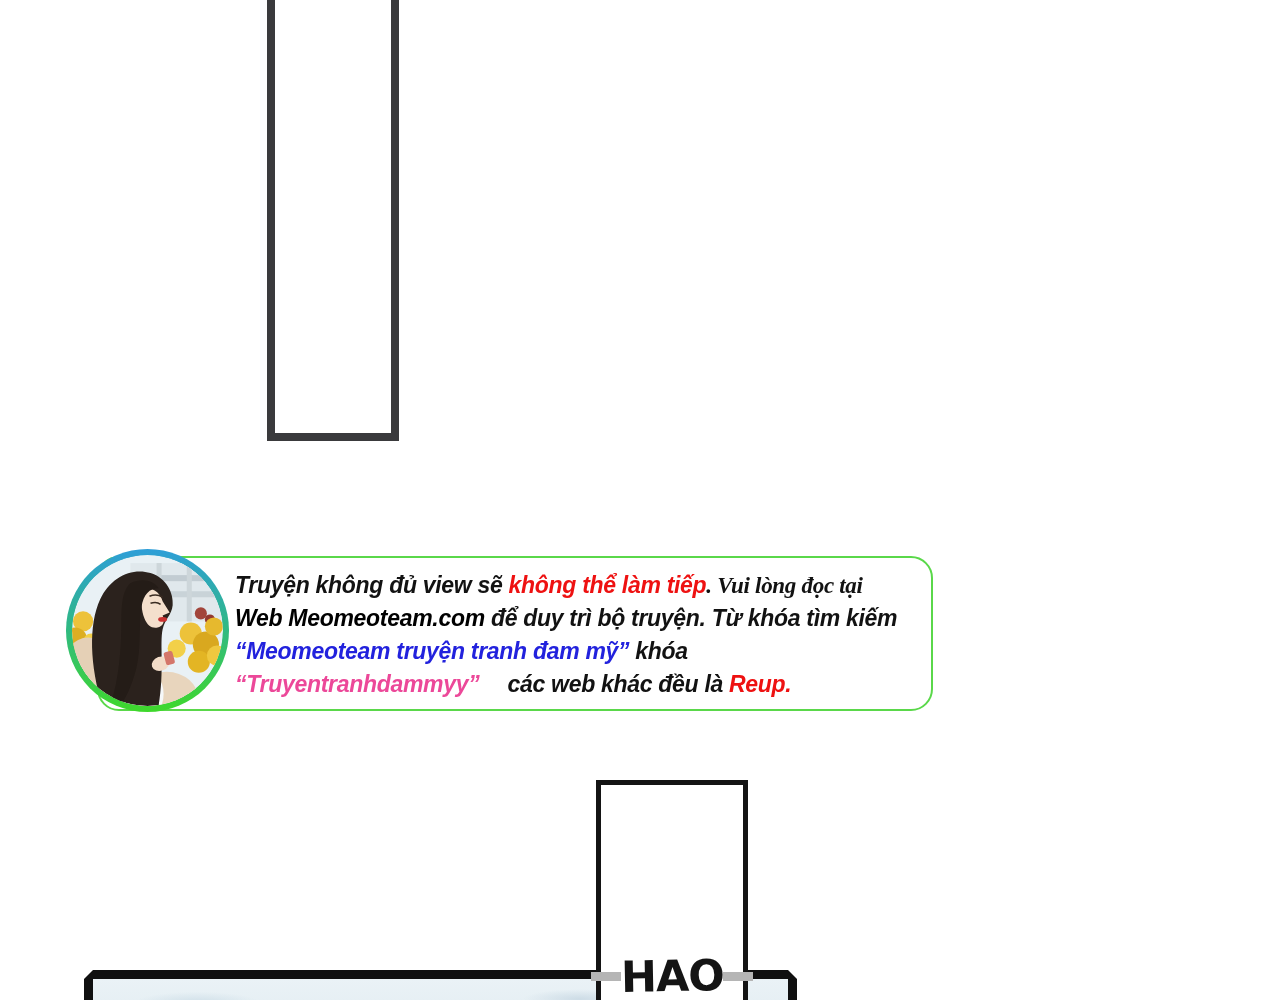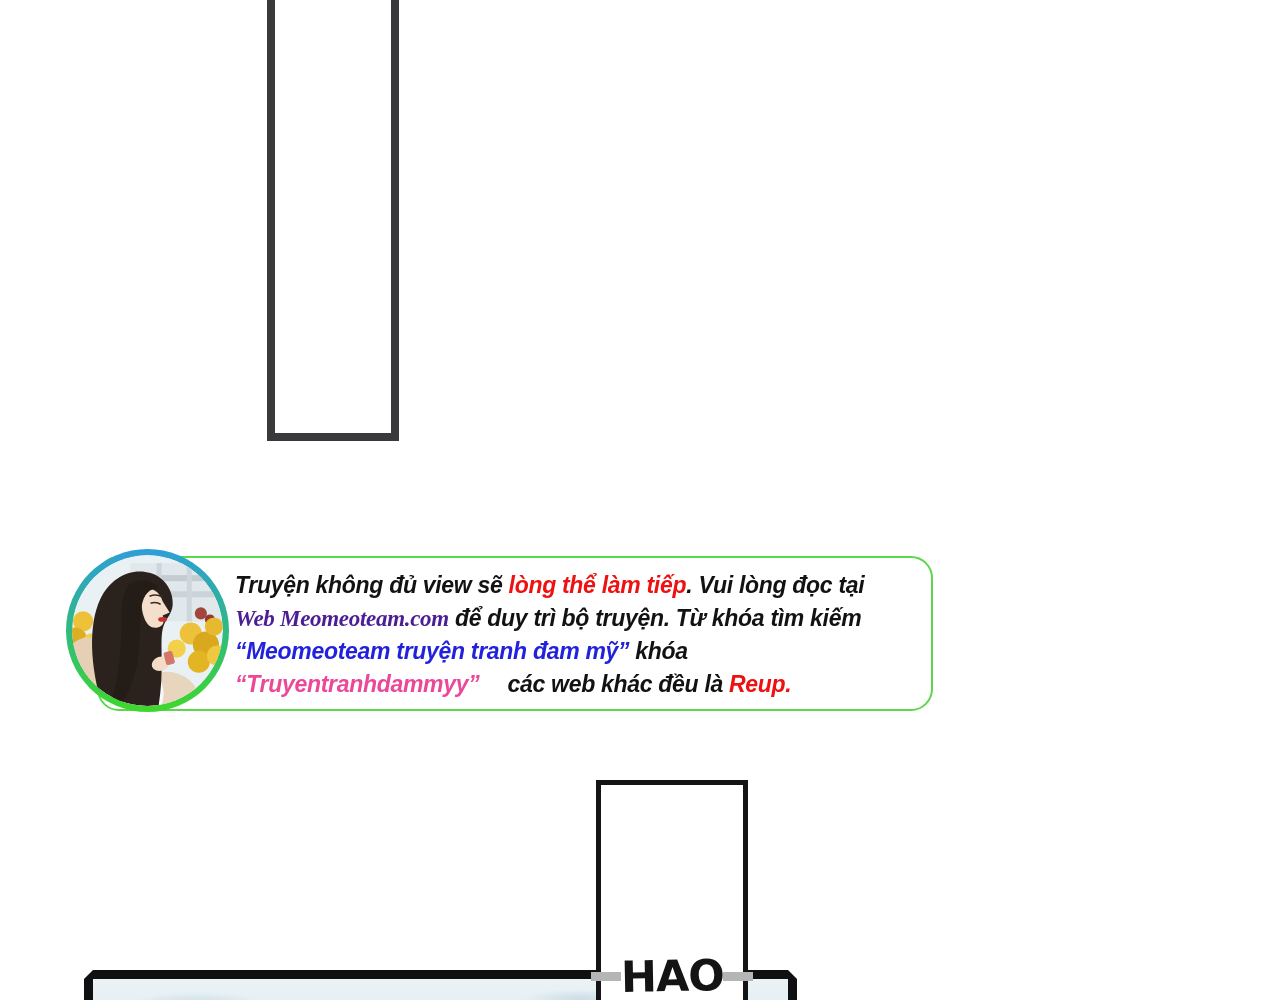--- a/index.html
+++ b/index.html
@@ -104,22 +104,22 @@
 </style>
 </head>
 <body>
 
 <div id="stage">
 
   <div class="tall-bubble"></div>
 
   <div class="notice-box">
     <div class="notice-text">
-      <span class="notice-line"><span style="color: rgb(18, 18, 18); text-align: right;">Truyện không đủ view sẽ </span><span style="color: rgb(238, 17, 17);">lòng thể làm tiếp</span><span style="color: rgb(18, 18, 18);">. Vui lòng đọc tại</span></span>
-      <span class="notice-line"><span style="color: #4c1d95; font-family: Liberation Serif, serif;">Web Meomeoteam.com</span><span style="color: rgb(18, 18, 18); text-align: center;"> để duy trì bộ truyện. Từ khóa tìm kiếm</span></span>
+      <span class="notice-line"><span style="color: rgb(18, 18, 18); text-align: right;">Truyện không đủ view sẽ </span><span style="color: rgb(238, 17, 17);">không thể làm tiếp</span><span style="color: rgb(18, 18, 18); font-family: Liberation Serif, serif;">. Vui lòng đọc tại</span></span>
+      <span class="notice-line"><span style="color: #000000;">Web Meomeoteam.com</span><span style="color: rgb(18, 18, 18); text-align: center;"> để duy trì bộ truyện. Từ khóa tìm kiếm</span></span>
       <span class="notice-line"><span style="color: rgb(34, 34, 221);">“Meomeoteam truyện tranh đam mỹ”</span><span style="color: rgb(18, 18, 18);"> khóa</span></span>
       <span class="notice-line"><span style="color: #ec4899;">“Truyentranhdammyy”</span><span style="color: rgb(18, 18, 18); margin-left: 22px;"> các web khác đều là </span><span style="color: rgb(238, 17, 17);">Reup.</span></span>
     </div>
   </div>
 
   <div class="avatar">
     <svg class="avatar-photo" viewBox="0 0 150 150" xmlns="http://www.w3.org/2000/svg">
       <defs>
         <clipPath id="avclip">
             <circle cx="75" cy="75" r="75"></circle>

